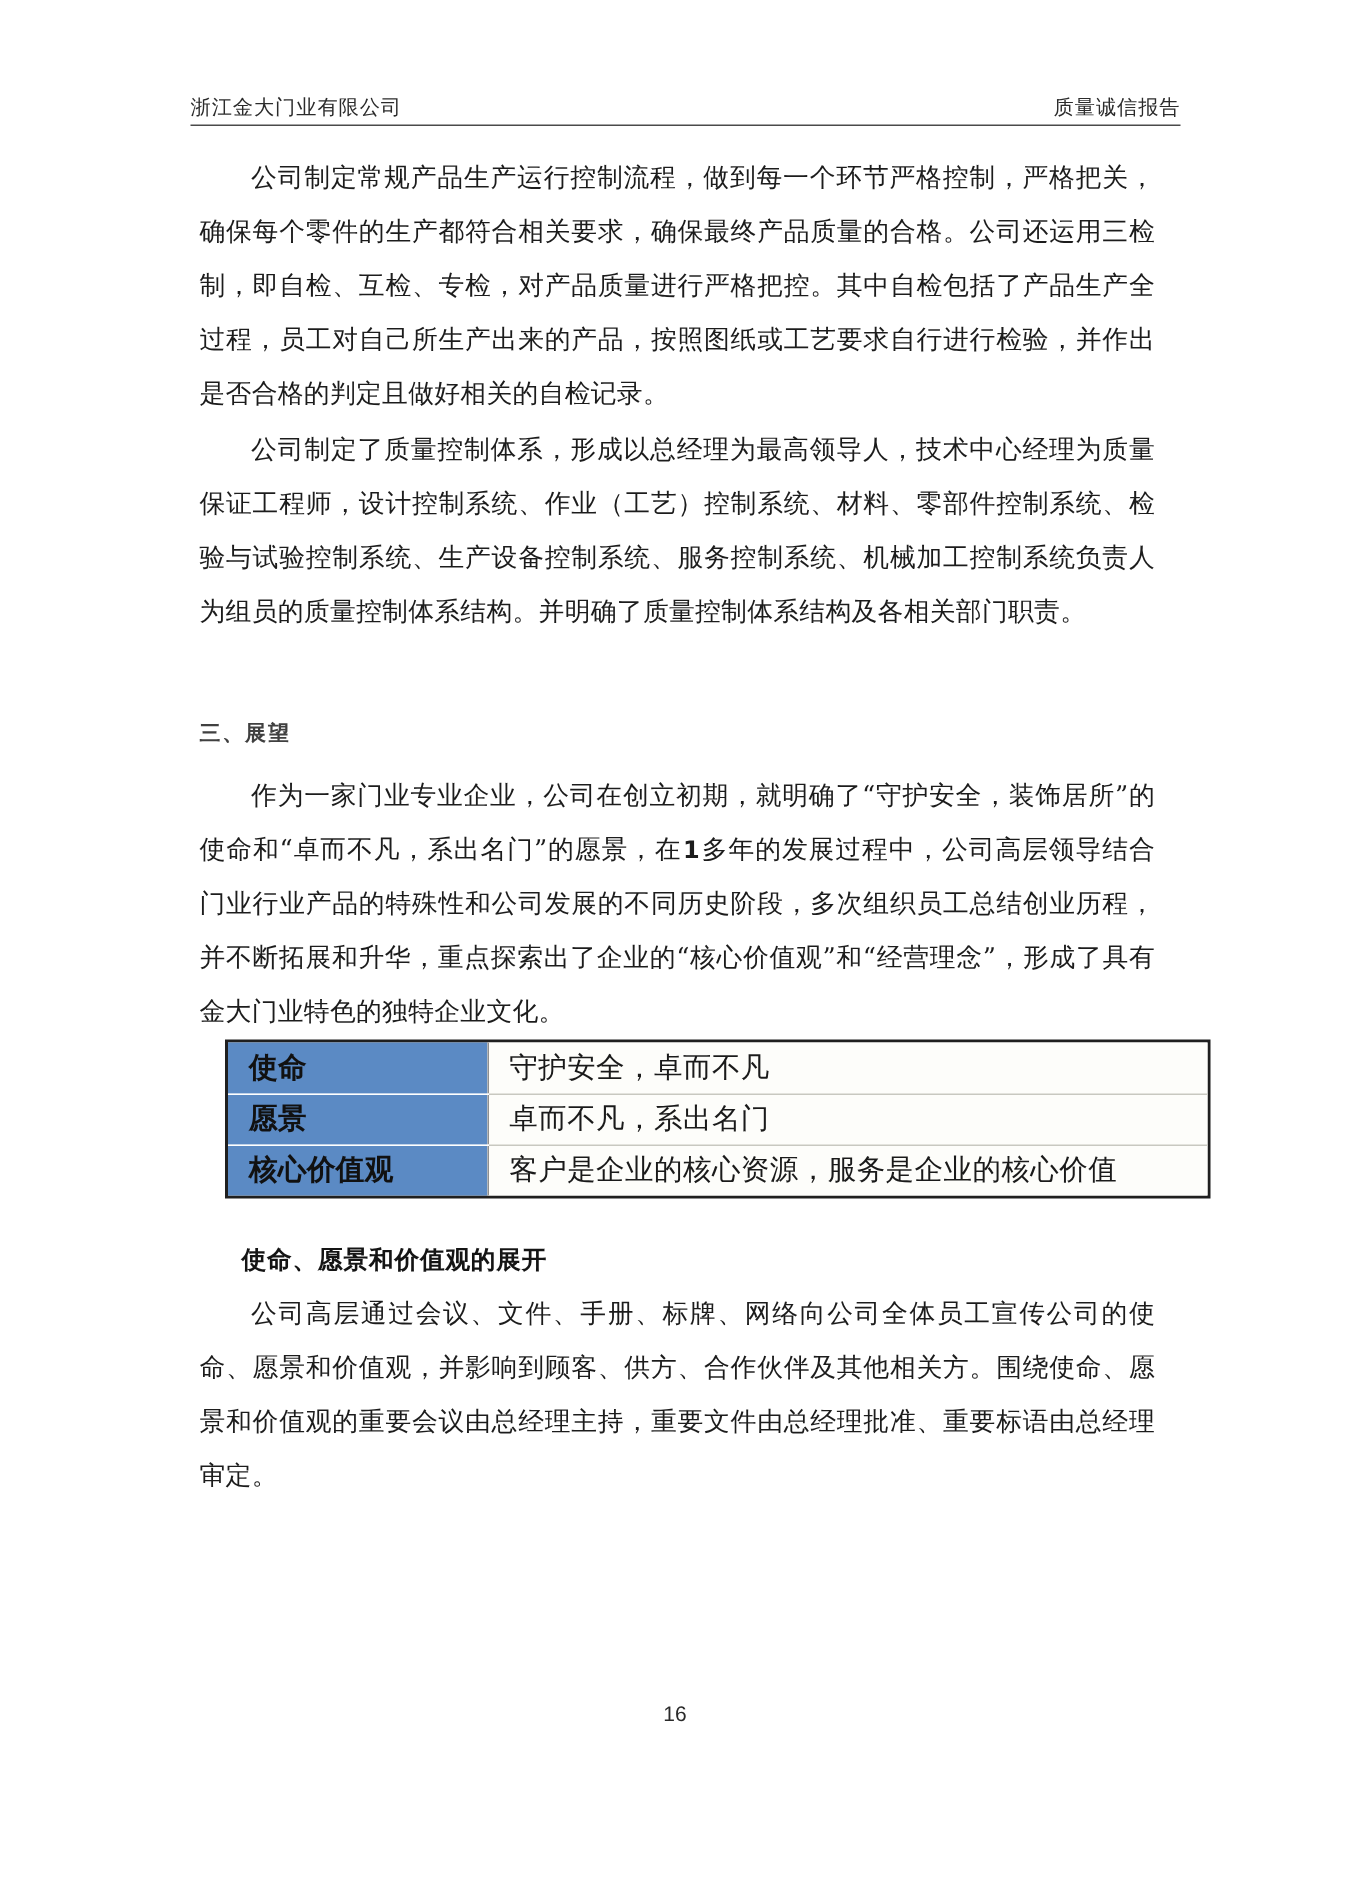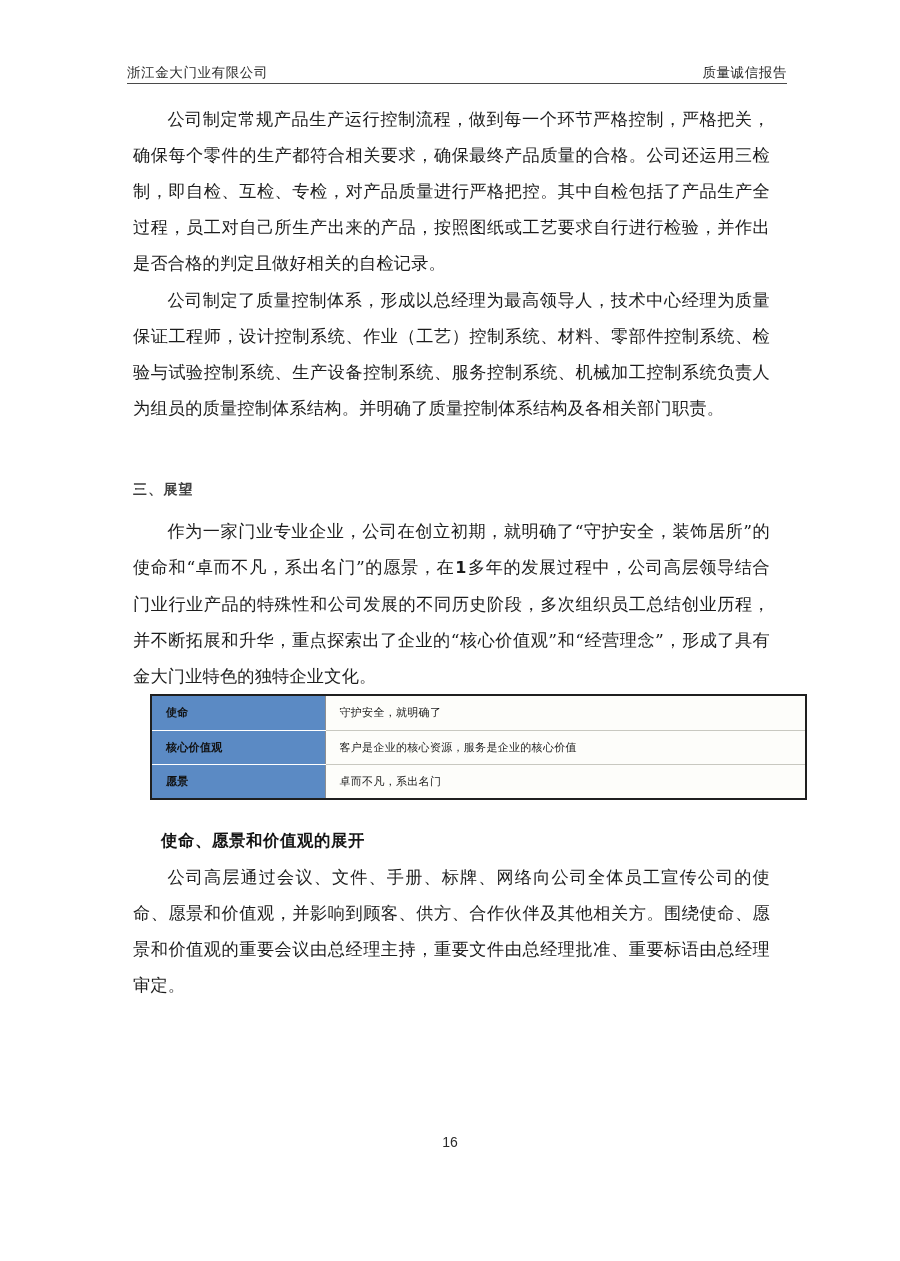--- a/index.html
+++ b/index.html
@@ -103,21 +103,21 @@
     box-sizing: border-box;
   }
   table.culture-table {
     border-collapse: collapse;
     width: 100%;
     table-layout: fixed;
   }
   table.culture-table td {
     height: 34px;
     padding: 0 0 0 14px;
-    font-size: 11px;
+    font-size: 19px;
     letter-spacing: 0.3px;
     vertical-align: middle;
     font-family: "DejaVu Serif", "Liberation Serif", serif;
   }
   table.culture-table td.key-cell {
     width: 173px;
     background: #5b8ac4;
     color: #111111;
     font-weight: 700;
     border-bottom: 1.5px solid #ffffff;
@@ -193,30 +193,30 @@
     <div class="gap-sm"></div>
 
     <p class="para"><span>作为一家门业专业企业，公司在创立初期，就明确了“守护安全，装饰居所”的使命和“卓而不凡，系出名门”的愿景，在</span><span class="lat-num">1</span><span>多年的发展过程中，公司高层领导结合门业行业产品的特殊性和公司发展的不同历史阶段，多次组织员工总结创业历程，并不断拓展和升华，重点探索出了企业的“核心价值观”和“经营理念”，形成了具有金大门业特色的独特企业文化。</span></p>
 
 
     <div class="culture-table-wrap">
       <table class="culture-table">
         <tbody>
           <tr>
             <td class="key-cell">使命</td>
-            <td class="val-cell">守护安全，就明确了</td>
+            <td class="val-cell">守护安全，卓而不凡</td>
+          </tr>
+          <tr>
+            <td class="key-cell">愿景</td>
+            <td class="val-cell">卓而不凡，系出名门</td>
           </tr>
           <tr>
             <td class="key-cell">核心价值观</td>
             <td class="val-cell">客户是企业的核心资源，服务是企业的核心价值</td>
           </tr>
-          <tr>
-            <td class="key-cell">愿景</td>
-            <td class="val-cell">卓而不凡，系出名门</td>
-          </tr>
         </tbody>
       </table>
     </div>
 
     <div class="gap-md"></div>
 
     <h3 class="sub-heading">使命、愿景和价值观的展开</h3>
 
     <p class="para">公司高层通过会议、文件、手册、标牌、网络向公司全体员工宣传公司的使命、愿景和价值观，并影响到顾客、供方、合作伙伴及其他相关方。围绕使命、愿景和价值观的重要会议由总经理主持，重要文件由总经理批准、重要标语由总经理审定。</p>
 

